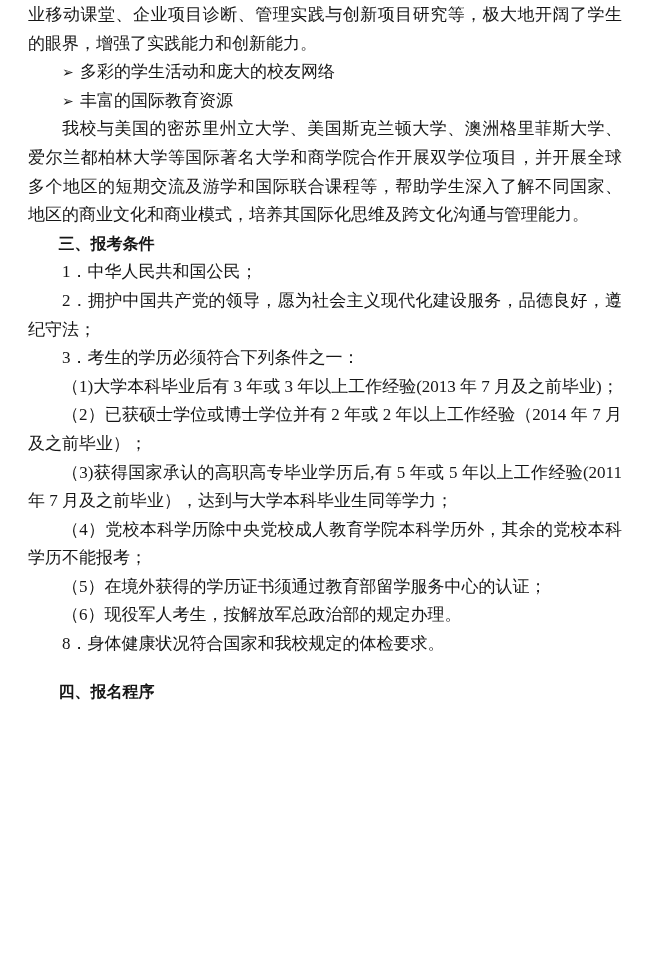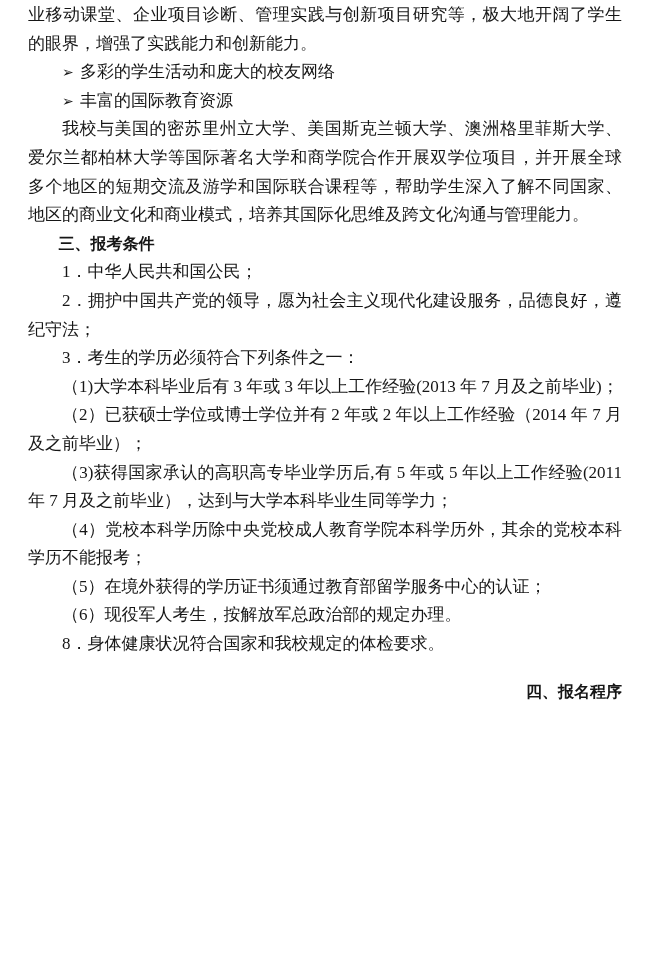--- a/index.html
+++ b/index.html
@@ -49,21 +49,20 @@
     font-family: "Liberation Sans", "DejaVu Sans", sans-serif;
     font-weight: bold;
     font-size: 16px;
     text-indent: 1.9em;
     text-align: left;
     margin: 13px 0 7px 0;
   }
   .heading.heading-bottom {
     margin-top: 19px;
     margin-bottom: 0;
-    text-align: right;
   }
 </style>
 </head>
 <body>
 
 <div class="page">
 
   <p class="para-continued">业移动课堂、企业项目诊断、管理实践与创新项目研究等，极大地开阔了学生的眼界，增强了实践能力和创新能力。</p>
 
   <p class="bullet"><span class="marker">➢</span><span>多彩的学生活动和庞大的校友网络</span></p>

